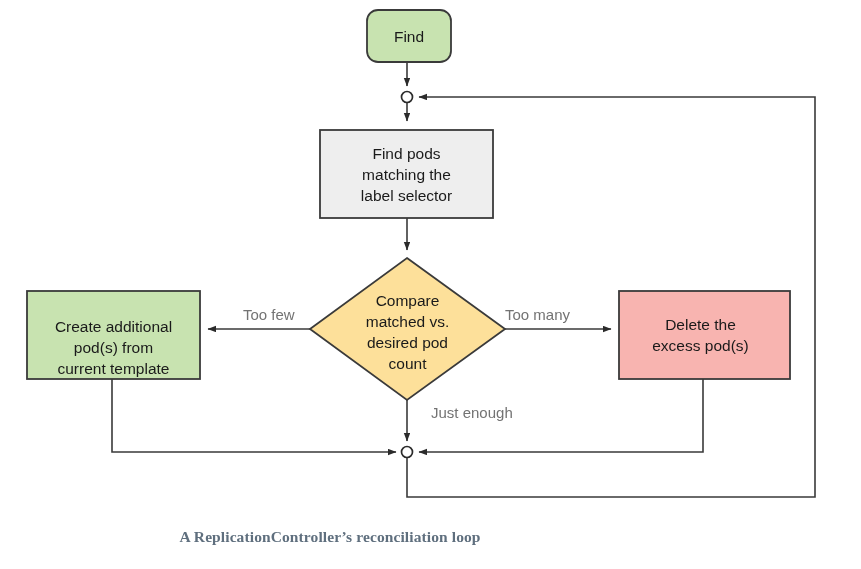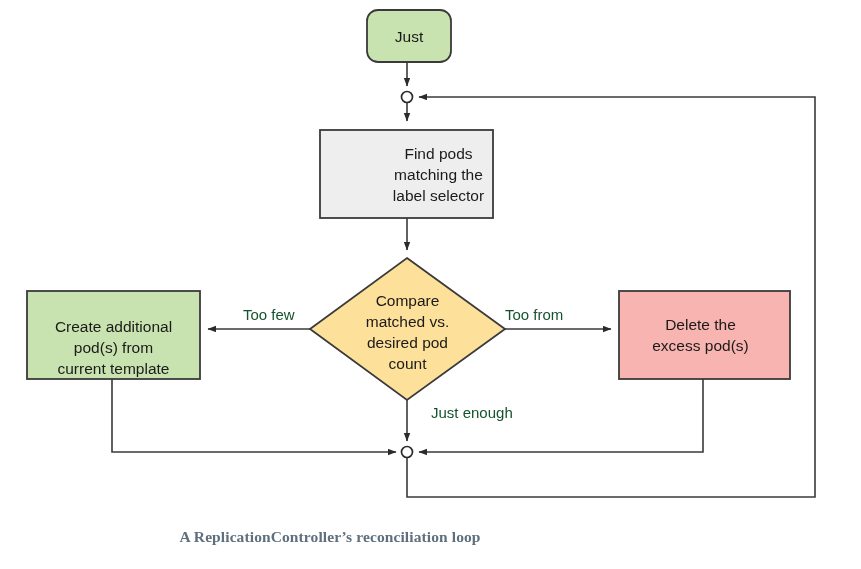--- a/index.html
+++ b/index.html
@@ -30,21 +30,21 @@
     text-align: center;
     color: #1a1a1a;
     font-size: 15.5px;
     line-height: 21px;
     font-family: "Liberation Sans", sans-serif;
     pointer-events: none;
     white-space: pre-line;
   }
   .edge-label {
     position: absolute;
-    color: #14532d;
+    color: #737373;
     font-size: 15px;
     line-height: 18px;
     font-family: "Liberation Sans", sans-serif;
     white-space: nowrap;
   }
   #caption {
     position: absolute;
     left: 0;
     top: 528px;
     width: 660px;
@@ -96,39 +96,39 @@
     <polygon points="407,258 505,329 407,400 310,329" fill="#fde09a" stroke="#3a3a3a" stroke-width="1.8"></polygon>
 
     <rect x="27" y="291" width="173" height="88" fill="#c8e3b0" stroke="#3a3a3a" stroke-width="1.8"></rect>
 
     <rect x="619" y="291" width="171" height="88" fill="#f8b4b0" stroke="#3a3a3a" stroke-width="1.8"></rect>
 
     <circle cx="407" cy="97" r="5.5" fill="#ffffff" stroke="#2b2b2b" stroke-width="1.7"></circle>
     <circle cx="407" cy="452" r="5.5" fill="#ffffff" stroke="#2b2b2b" stroke-width="1.7"></circle>
   </svg>
 
-  <div class="node-label" style="left:367px; top:10px; width:84px; height:52px;">Just</div>
+  <div class="node-label" style="left:367px; top:10px; width:84px; height:52px;">Find</div>
 
-  <div class="node-label" style="left:320px; top:130px; width:173px; height:88px;padding-left:32px;">Find pods
+  <div class="node-label" style="left:320px; top:130px; width:173px; height:88px;">Find pods
 matching the
 label selector</div>
 
   <div class="node-label" style="left:330px; top:264px; width:155px; height:136px;">Compare
 matched vs.
 desired pod
 count</div>
 
   <div class="node-label" style="left:27px; top:291px; width:173px; height:112px;">Create additional
 pod(s) from
 current template</div>
 
   <div class="node-label" style="left:619px; top:291px; width:163px; height:88px;">Delete the
 excess pod(s)</div>
 
   <div class="edge-label" style="left:243px; top:306px;">Too few</div>
 
-  <div class="edge-label" style="left:505px; top:306px;">Too from</div>
+  <div class="edge-label" style="left:505px; top:306px;">Too many</div>
 
   <div class="edge-label" style="left:431px; top:404px;text-align:right;">Just enough</div>
 
   <div id="caption">A ReplicationController’s reconciliation loop</div>
 
 </div>
 
 </body></html>

